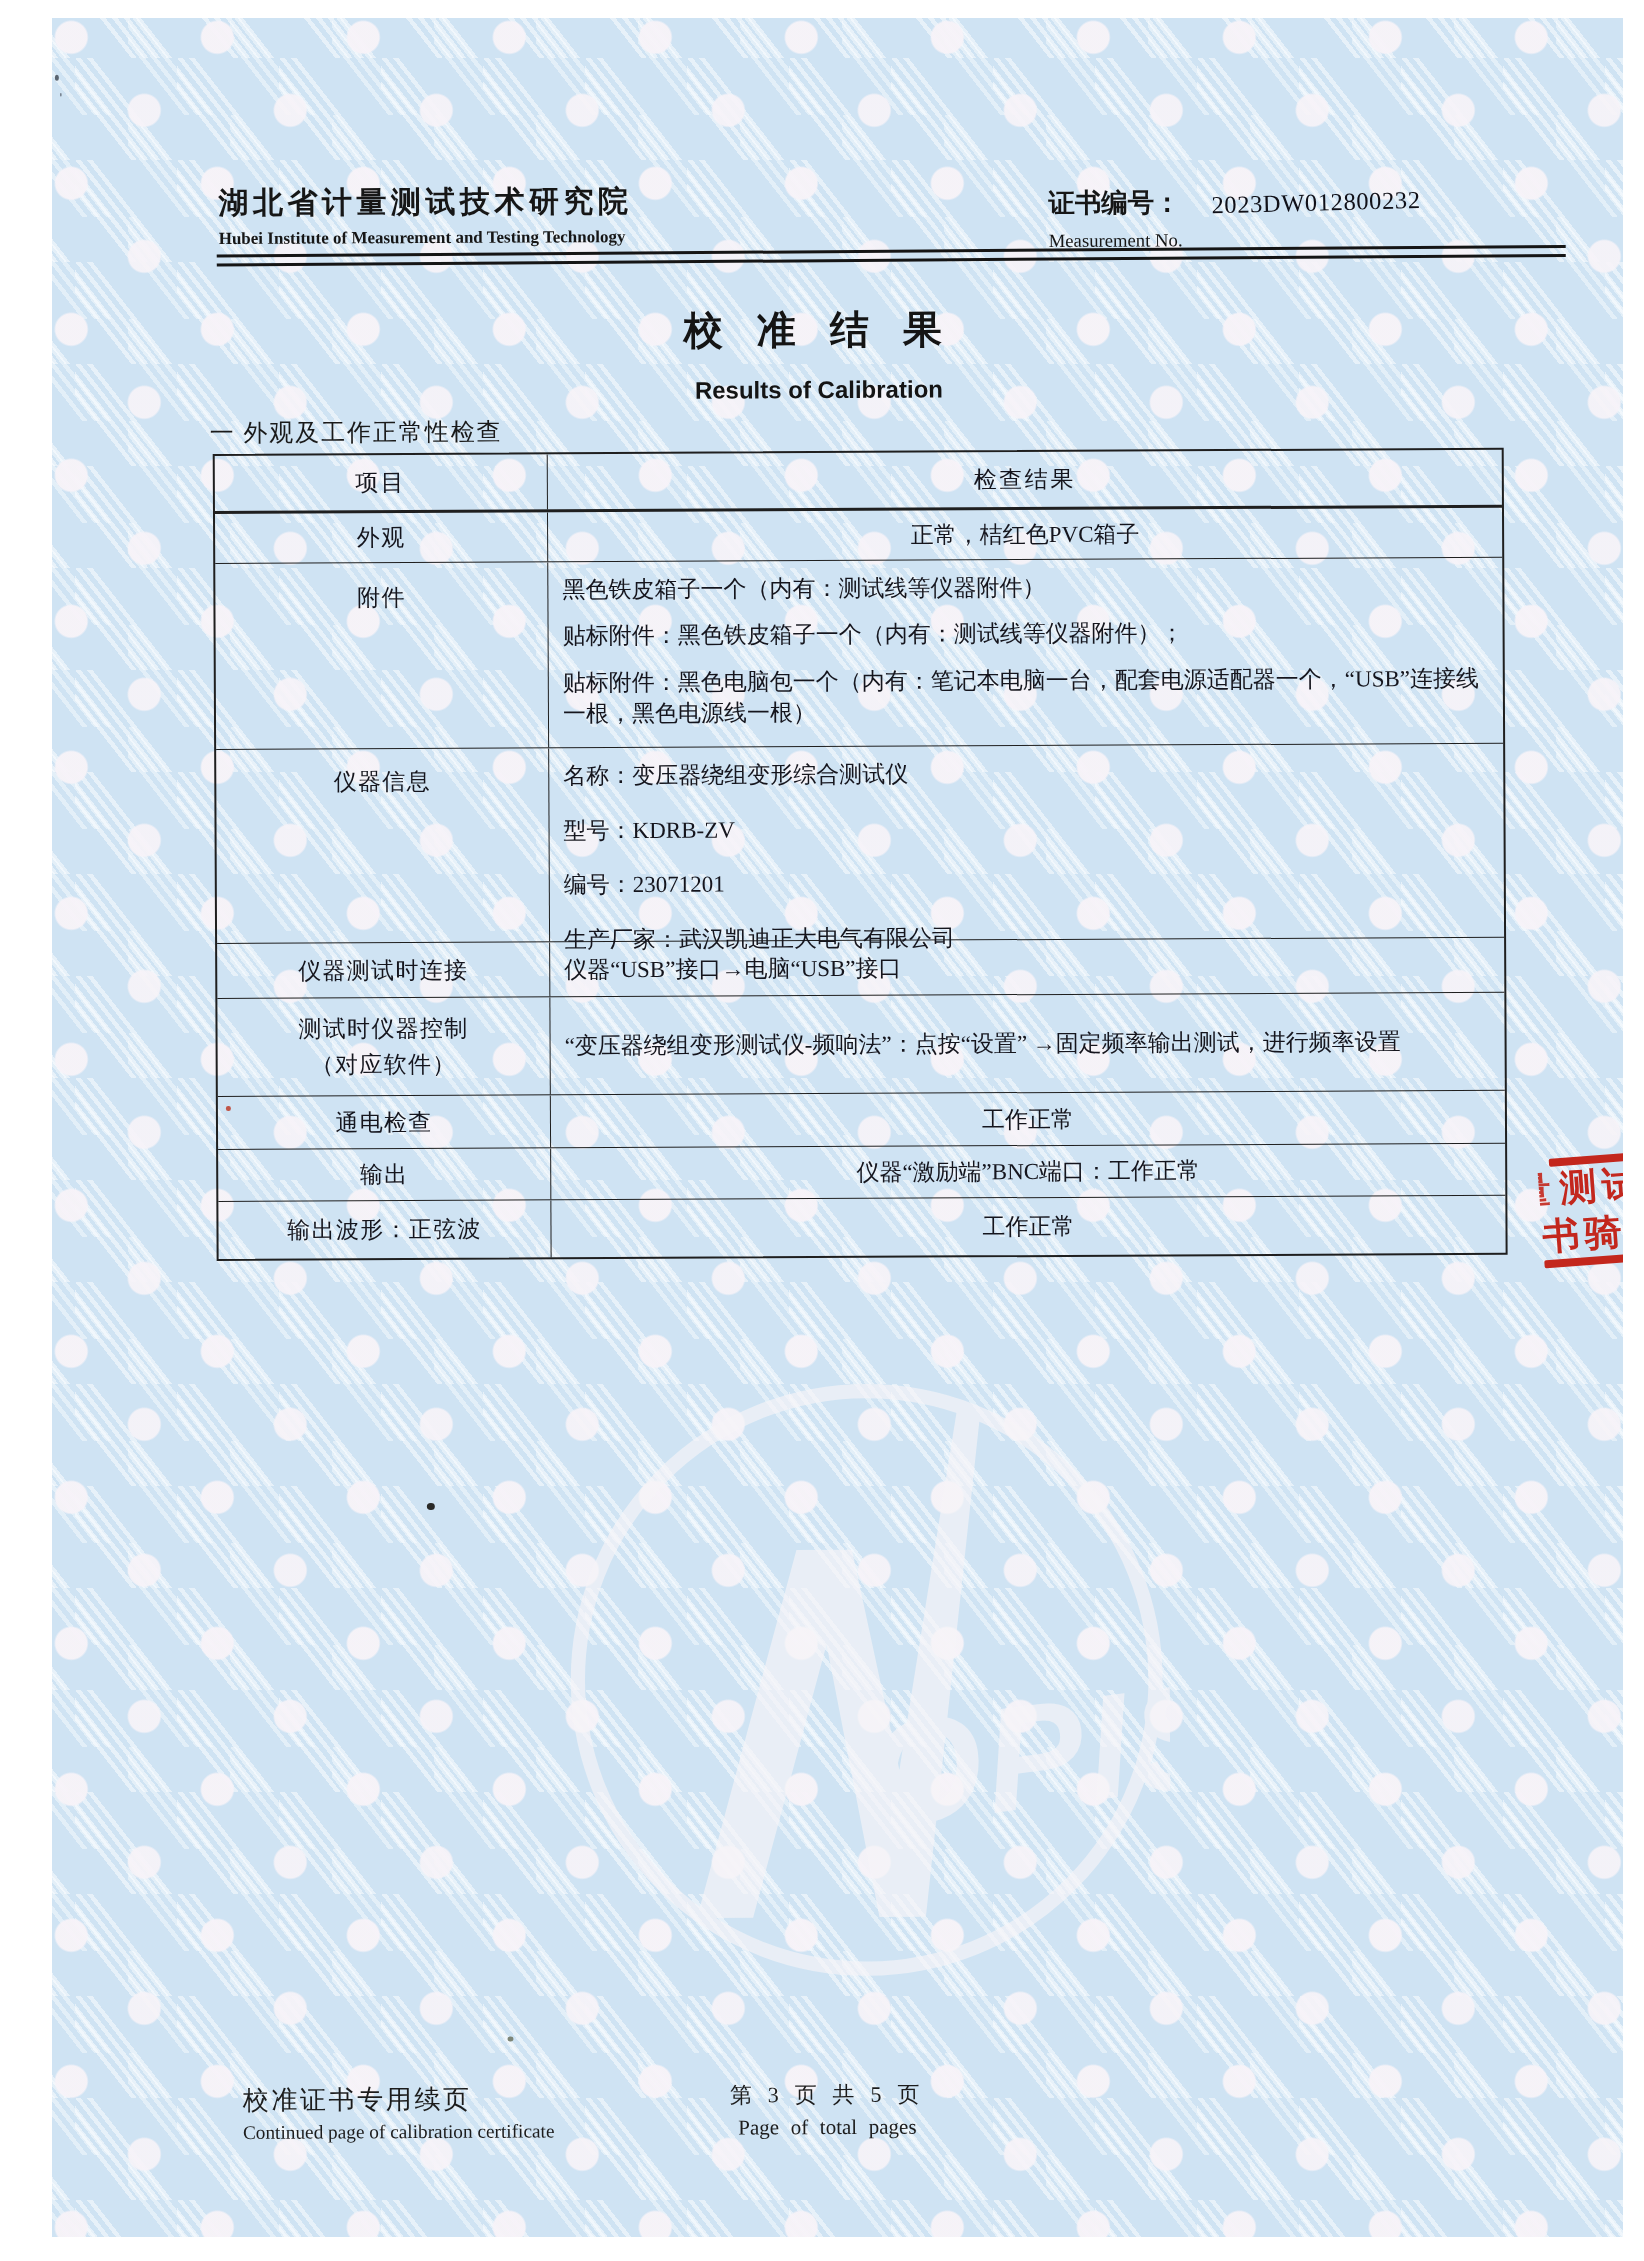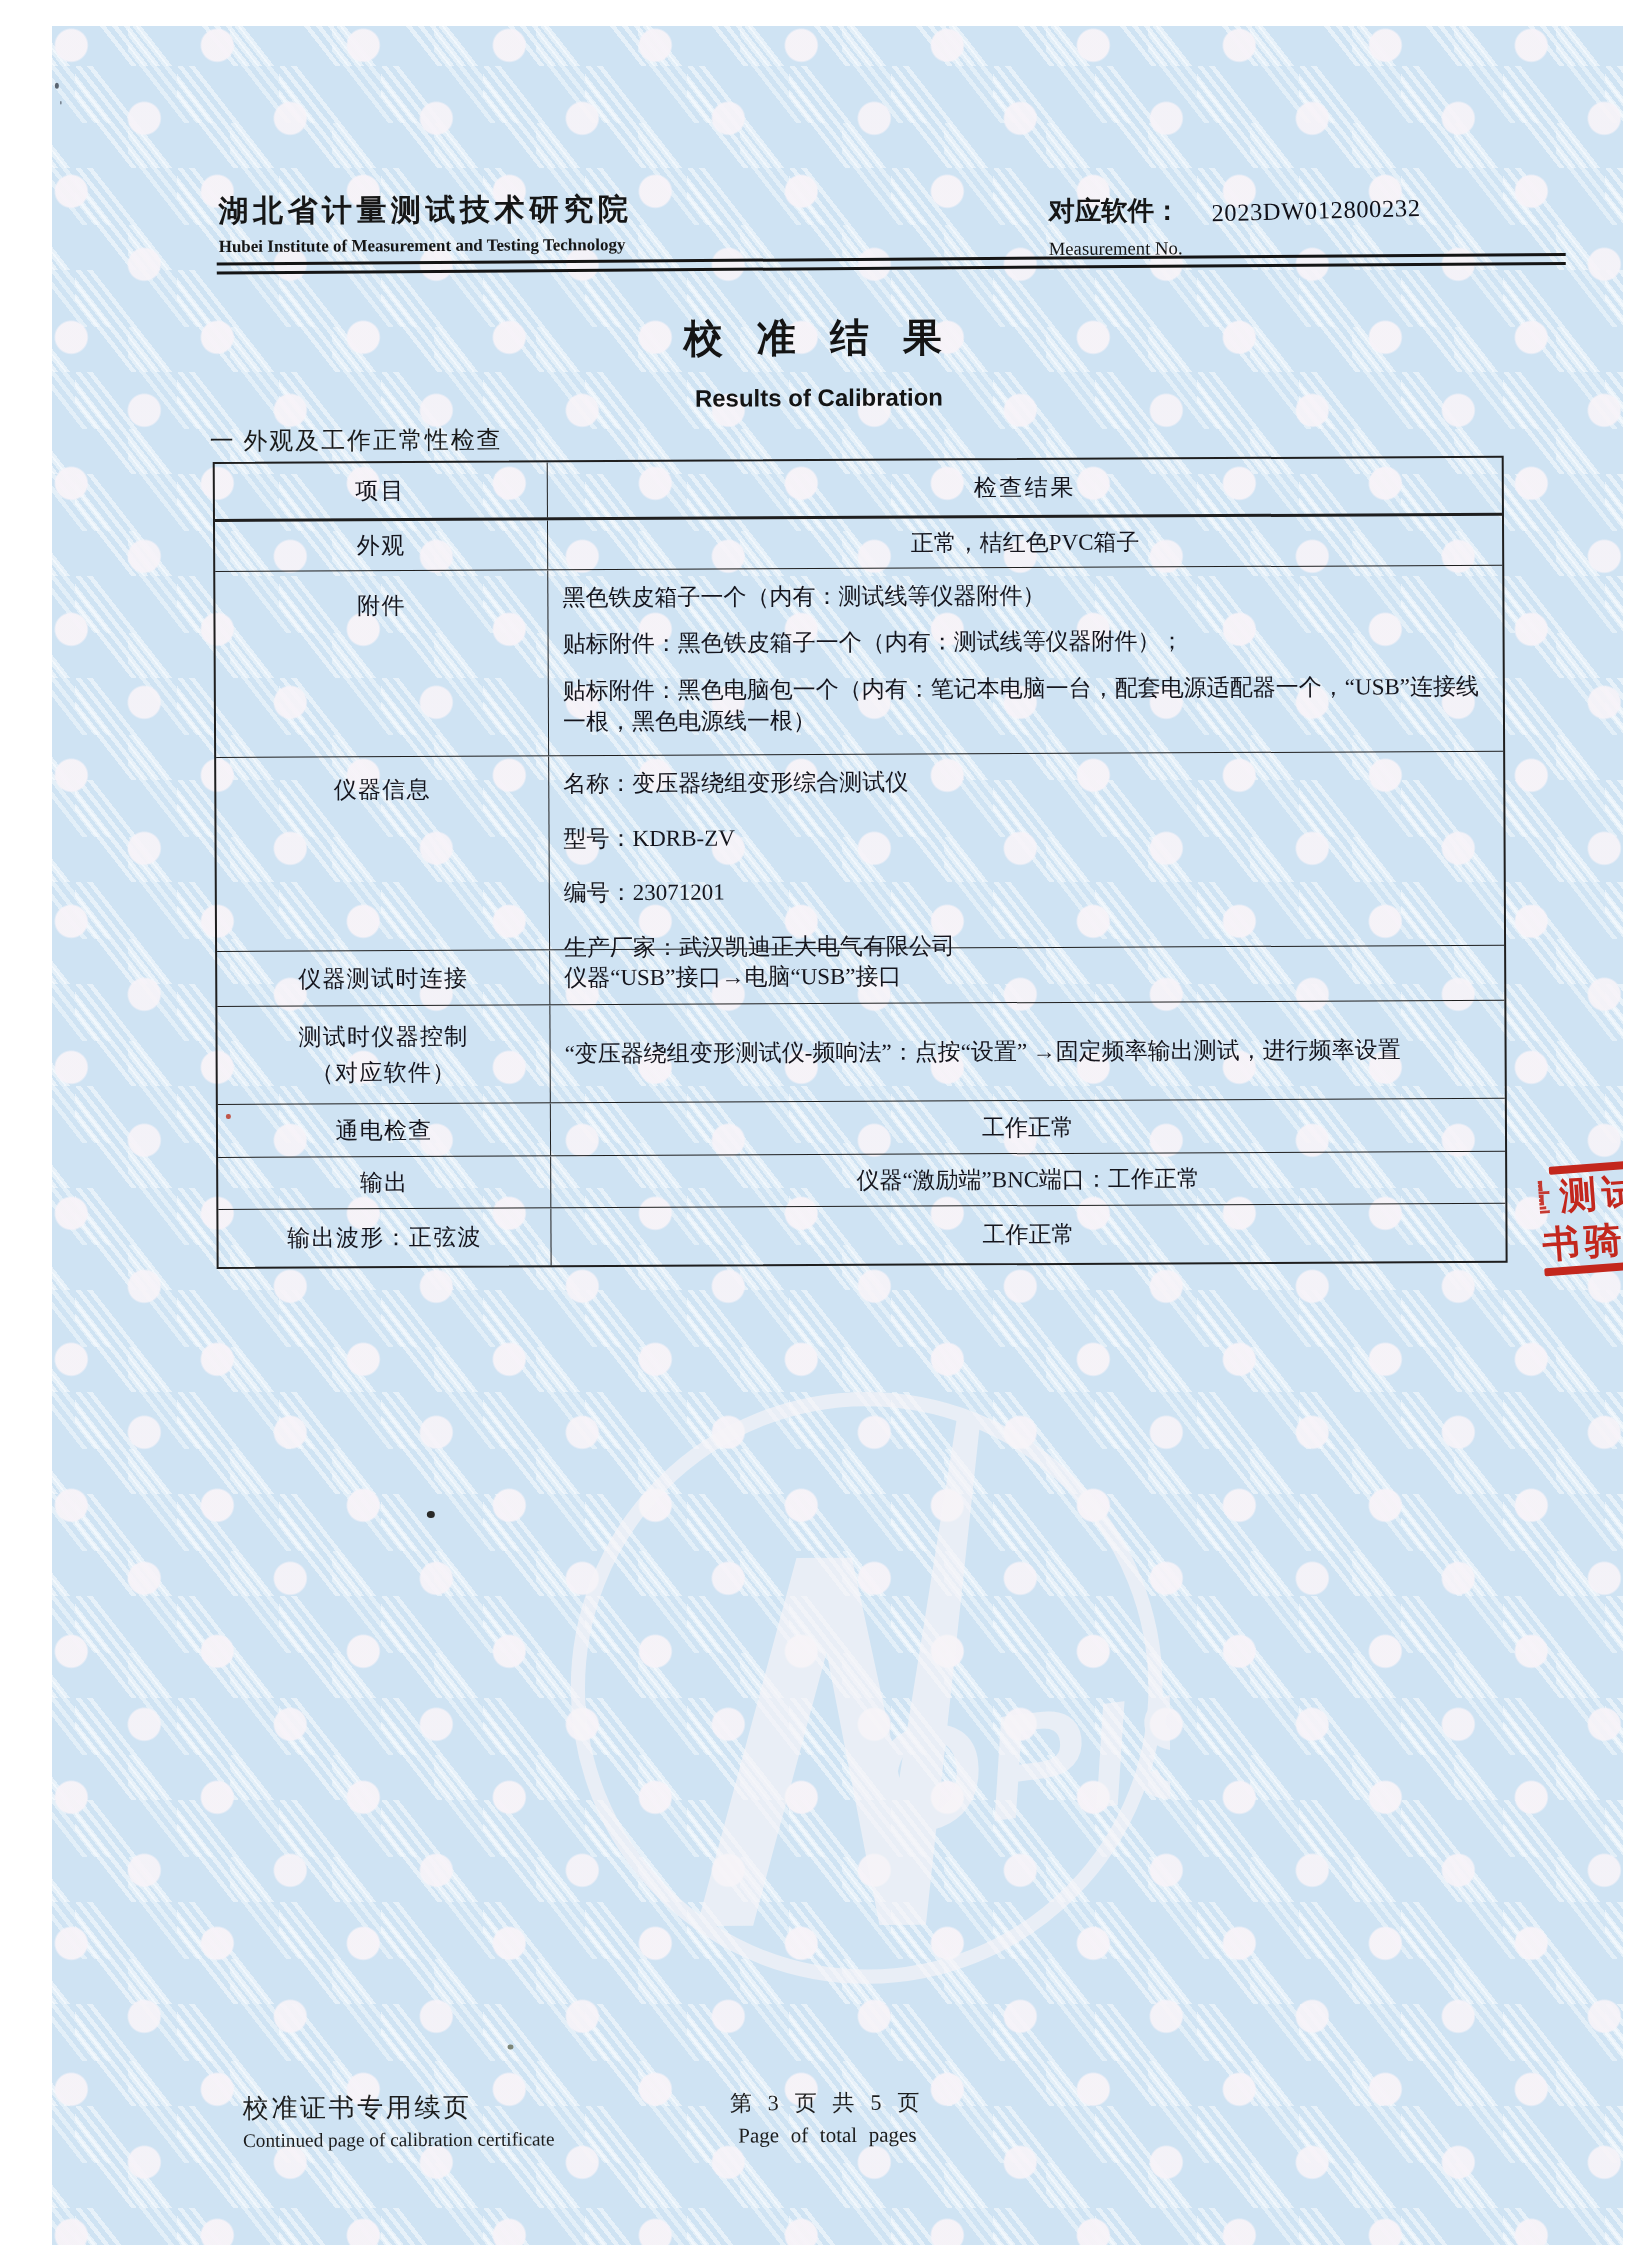--- a/index.html
+++ b/index.html
@@ -6,21 +6,21 @@
   body{
     width:1644px;height:2261px;
     background:#ffffff;
     overflow:hidden;
     position:relative;
     font-family:"Liberation Serif","DejaVu Serif",serif;
     color:#1c1c1c;
   }
   
   .paper{
-    position:absolute;left:52px;top:26px;width:1571px;height:2219px;
+    position:absolute;left:52px;top:18px;width:1571px;height:2219px;
     background-color:#cfe3f3;
     background-image:
       radial-gradient(circle 17.4px at 19.3px 19.3px, rgba(247,243,248,0.95) 15.5px, rgba(247,243,248,0) 17.4px),
       radial-gradient(circle 17.4px at 19.3px 19.3px, rgba(247,243,248,0.92) 15.5px, rgba(247,243,248,0) 17.4px),
       linear-gradient(52deg, transparent 0 31%, rgba(255,255,255,0.50) 31% 34%, transparent 34% 37.5%, rgba(255,255,255,0.50) 37.5% 40.5%, transparent 40.5% 44%, rgba(255,255,255,0.50) 44% 47%, transparent 47% 50.5%, rgba(255,255,255,0.50) 50.5% 53.5%, transparent 53.5% 100%),
       linear-gradient(52deg, transparent 0 31%, rgba(255,255,255,0.42) 31% 34%, transparent 34% 37.5%, rgba(255,255,255,0.42) 37.5% 40.5%, transparent 40.5% 44%, rgba(255,255,255,0.42) 44% 47%, transparent 47% 100%);
     background-size:146px 146px, 146px 146px, 102px 102px, 102px 102px;
     background-position:0 0, 73px 73px, 23px 40px, 76px 97px;
     overflow:hidden;
   }
@@ -127,21 +127,21 @@
   .speck.s4{left:451px;top:2017px;width:5.8px;height:5.2px;background:#7d8577;}
 </style>
 </head>
 <body>
 
 <div class="paper">
   <div class="content">
 
     <div class="inst-cn">湖北省计量测试技术研究院</div>
     <div class="inst-en">Hubei Institute of Measurement and Testing Technology</div>
-    <div class="cert-label">对应软件：</div>
+    <div class="cert-label">证书编号：</div>
     <div class="cert-no">2023DW012800232</div>
     <div class="cert-label-en">Measurement No.</div>
     <div class="dbl-rule"></div>
 
     <div class="title-cn">校 准 结 果</div>
     <div class="title-en">Results of Calibration</div>
     <div class="section-h">一  外观及工作正常性检查</div>
 
     <div class="rtable">
         <div class="t-row head">

